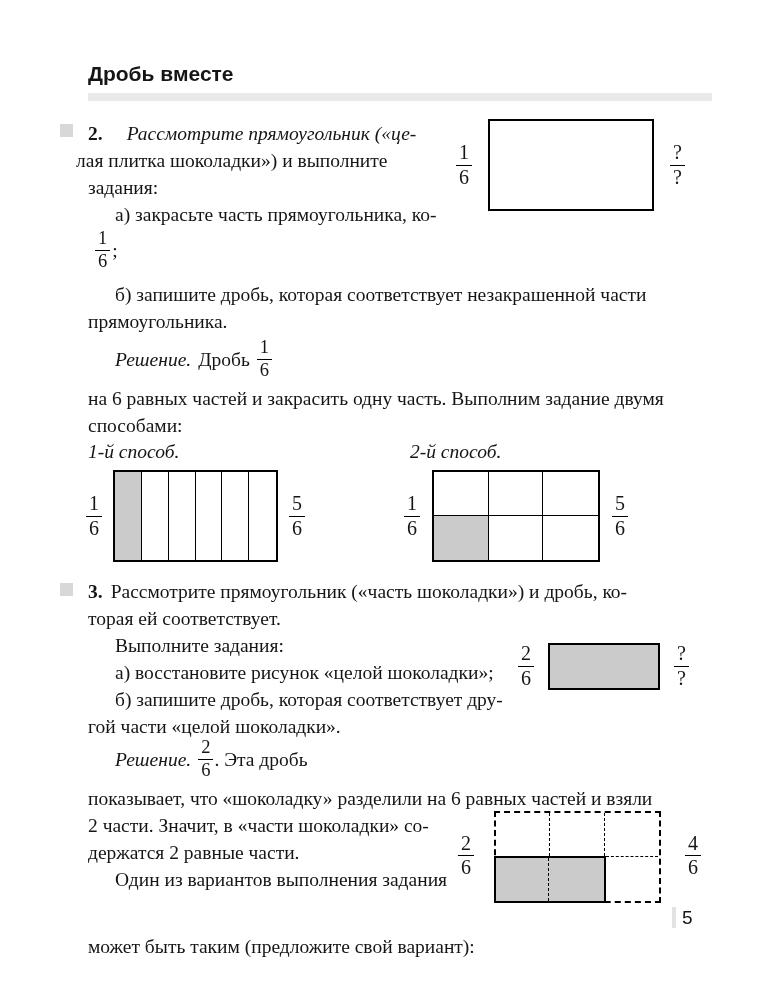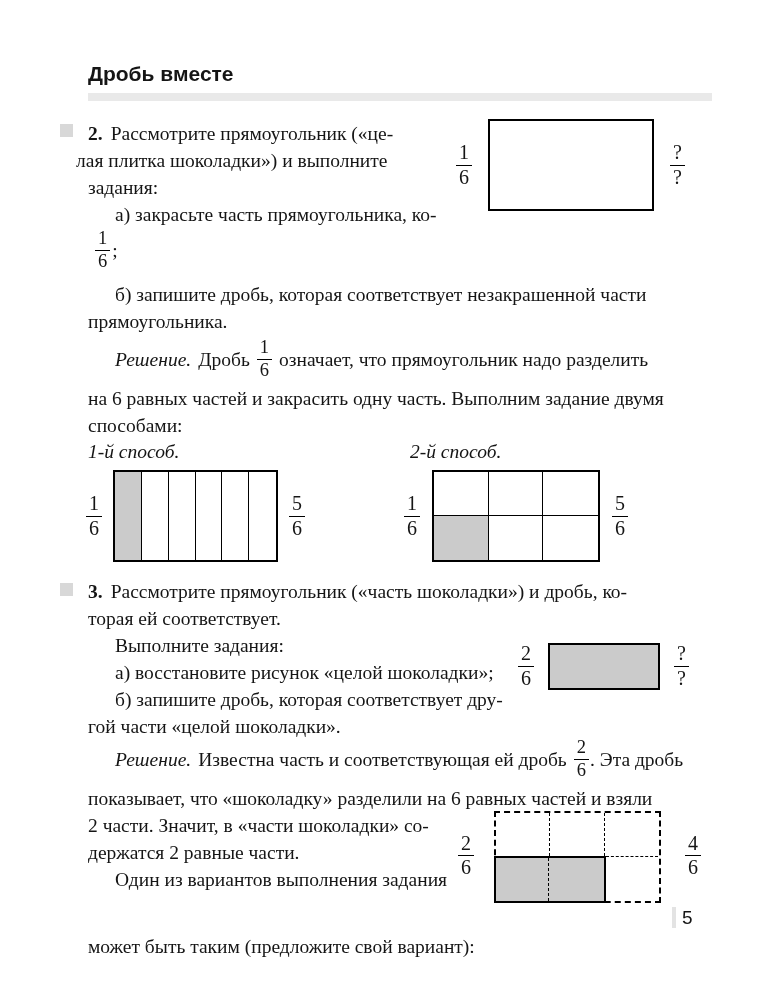--- a/index.html
+++ b/index.html
@@ -60,21 +60,21 @@
 </head>
 <body>
 
 <div class="line header-title sans">Дробь вместе</div>
 <div class="abs header-bar"></div>
 
 <div class="abs bullet" style="left:60px; top:124px;"></div>
 
 <div class="line flexline" style="left:88px; top:120px;">
   <span class="bold">2.</span>
-  <span style="margin-left:8px;">Рассмотрите прямоугольник («це-</span>
+  <span style="margin-left:24px;font-style:italic;">Рассмотрите прямоугольник («це-</span>
 </div>
 <div class="line" style="left:76px; top:147px;">лая плитка шоколадки») и выполните</div>
 <div class="line" style="left:88px; top:174px;">задания:</div>
 
 <div class="line" style="left:115px; top:201px;">а) закрасьте часть прямоугольника, ко-</div>
 
 <div class="line flexline" style="left:88px; top:227px; height:46px;">
   <span class="frac inline">
     <span class="num">1</span>
     <span class="den">6</span>
@@ -85,21 +85,20 @@
 <div class="line" style="left:115px; top:281px;">б) запишите дробь, которая соответствует незакрашенной части</div>
 <div class="line" style="left:88px; top:308px;">прямоугольника.</div>
 
 <div class="line flexline" style="left:115px; top:336px; height:46px;">
   <span class="italic">Решение.</span>
   <span style="margin-left:7px;">Дробь</span>
   <span class="frac inline">
     <span class="num">1</span>
     <span class="den">6</span>
   </span>
-  <span>означает, что прямоугольник надо разделить</span>
 </div>
 <div class="line" style="left:88px; top:385px;">на 6 равных частей и закрасить одну часть. Выполним задание двумя</div>
 <div class="line" style="left:88px; top:412px;">способами:</div>
 
 <div class="line italic" style="left:88px; top:438px;">1-й способ.</div>
 <div class="line italic" style="left:410px; top:438px;">2-й способ.</div>
 
 <div class="figrow" style="left:456px; top:119px; height:92px;">
   <span class="frac fig">
     <span class="num">1</span>
@@ -170,21 +169,20 @@
   </span>
   <div class="rect-gray" style="margin:0 14px;"></div>
   <span class="frac fig">
     <span class="num">?</span>
     <span class="den">?</span>
   </span>
 </div>
 
 <div class="line flexline" style="left:115px; top:736px; height:46px;">
   <span class="italic">Решение.</span>
-  <span style="margin-left:7px;">Известна часть и соответствующая ей дробь</span>
   <span class="frac inline">
     <span class="num">2</span>
     <span class="den">6</span>
   </span>
   <span style="margin-left:-6px;">. Эта дробь</span>
 </div>
 <div class="line" style="left:88px; top:785px;">показывает, что «шоколадку» разделили на 6 равных частей и взяли</div>
 <div class="line" style="left:88px; top:812px;">2 части. Значит, в «части шоколадки» со-</div>
 <div class="line" style="left:88px; top:839px;">держатся 2 равные части.</div>
 <div class="line" style="left:115px; top:866px;">Один из вариантов выполнения задания</div>

